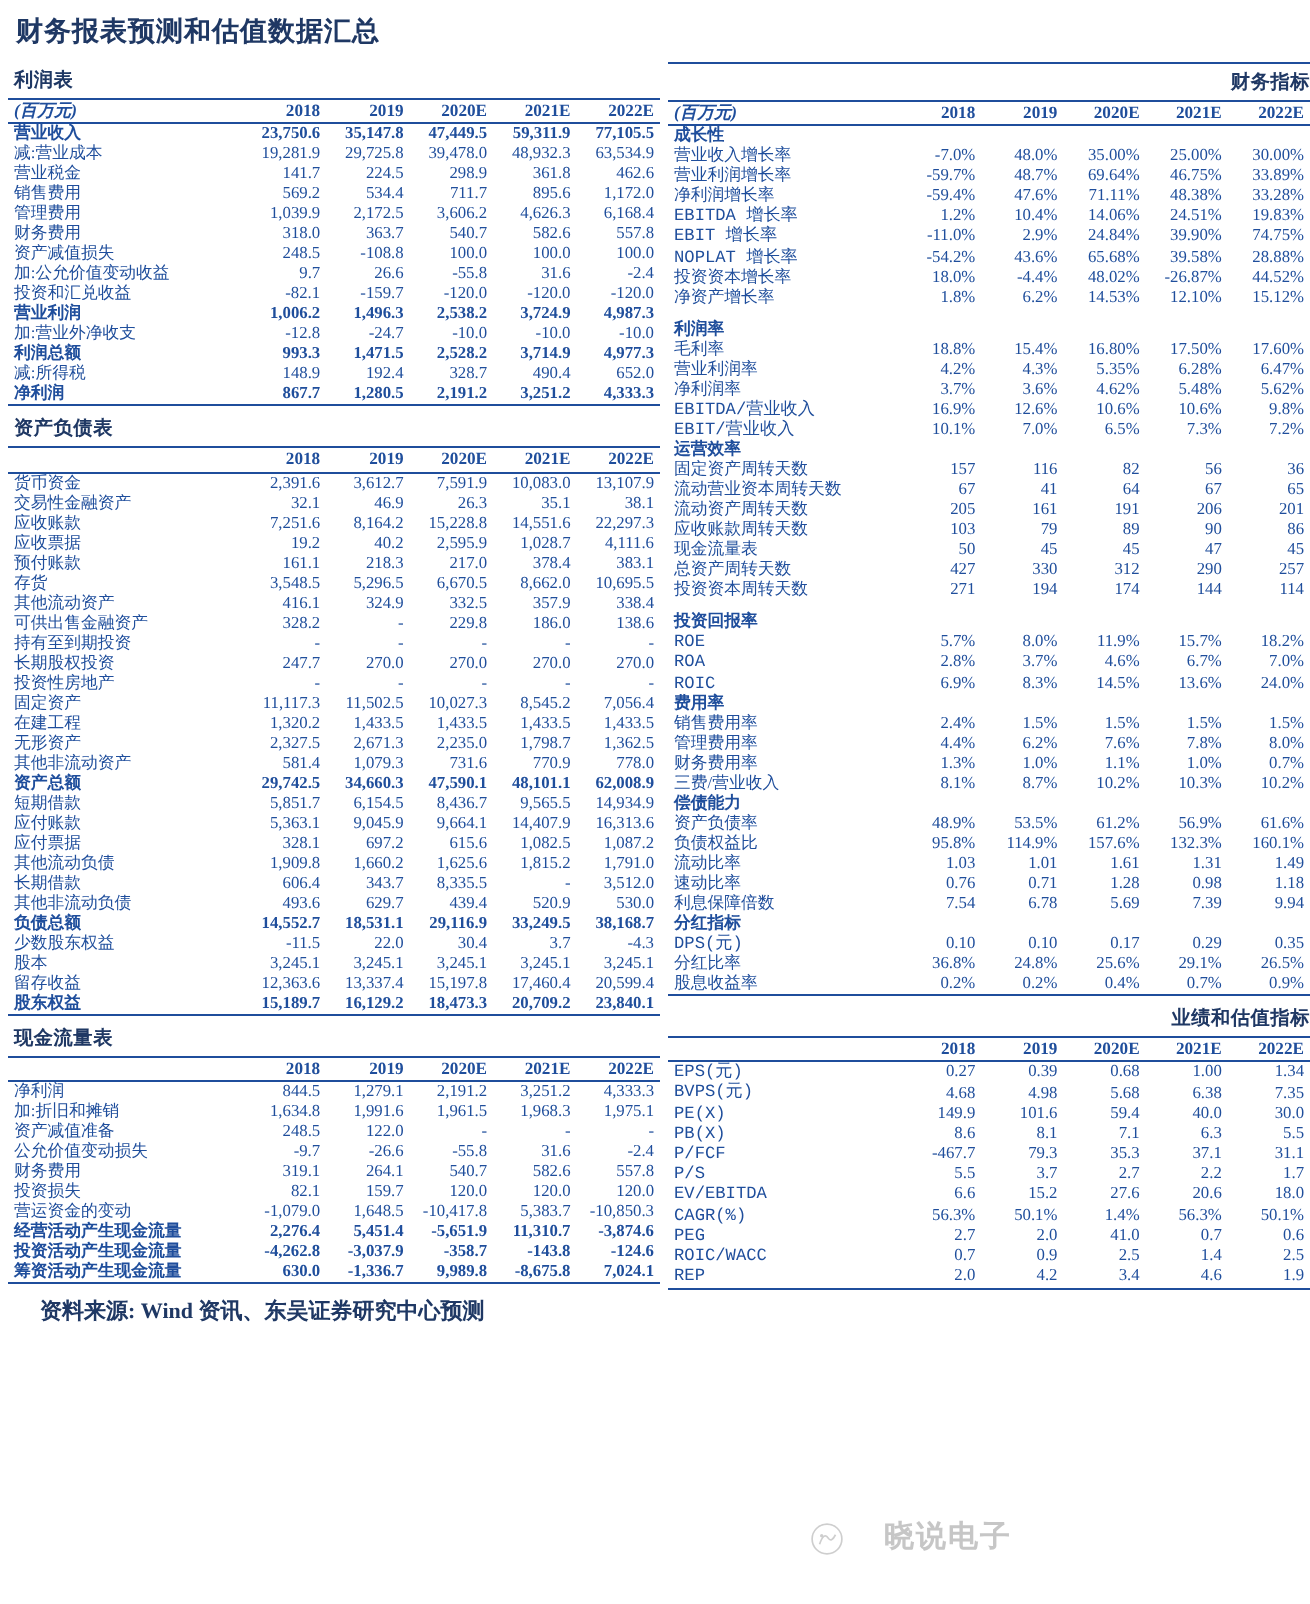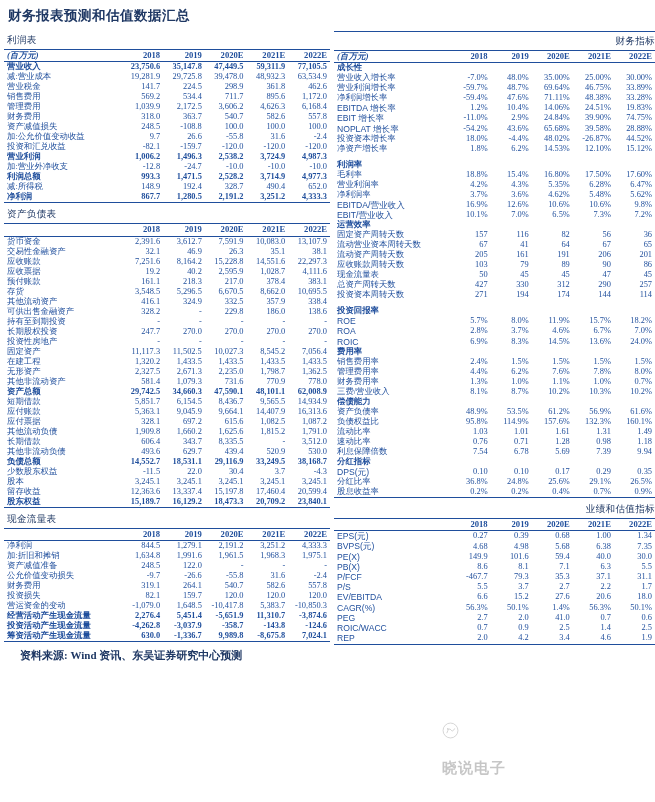--- a/index.html
+++ b/index.html
@@ -37,21 +37,21 @@
     width: 655px;
   }
   .col {
     box-sizing: border-box;
   }
   .col-left { width: 330px; padding-left: 4px; }
   .col-right { width: 325px; padding-left: 4px; }
 
   .block { margin-bottom: 2px; }
   .block-title {
-    font-weight: normal;
+    font-weight: bold;
     font-size: 9.6px;
     color: #1F3864;
     padding: 3px 0 2px 3px;
     border-bottom: 1.6px solid #1F4E9C;
     letter-spacing: 0.3px;
   }
   .block-title.centered { text-align: right; }
   .rule-top {
     border-top: 1.6px solid #1F4E9C;
     height: 0;
@@ -86,43 +86,42 @@
     border-bottom: 1.1px solid #1F4E9C;
     padding-bottom: 2px;
   }
   table.fin thead th.lbl { font-style: italic; }
   tr.r-bold td { font-weight: bold; }
   tr.r-head td.lbl { font-weight: bold; }
   tr.r-spacer td { height: 6px; padding: 0; }
   tr.r-lastrule td {
     border-bottom: 1.6px solid #1F4E9C;
   }
-  .ascii td.lbl { font-family: Liberation Sans, sans-serif; font-size: 8.6px; }
+  .ascii td.lbl { font-family: Liberation Mono, monospace; font-size: 8.6px; }
 
   .source {
     font-weight: bold;
     font-size: 11px;
     color: #1F3864;
     padding: 4px 0 0 4px;
     margin-left: 12px;
   }
   .watermark {
     position: absolute;
     right: 22px;
     bottom: 24px;
     font-family: "DejaVu Sans", sans-serif;
     font-size: 15px;
     font-weight: bold;
     color: rgba(120,120,120,0.42);
     letter-spacing: 1px;
     pointer-events: none;
     display: flex;
-    align-items: flex-start;
+    align-items: flex-end;
     gap: 20px;
-    flex-direction: column;
   }
   .watermark .wm-logo {
     width: 17px; height: 17px;
     opacity: 0.38;
   }
 </style>
 </head>
 <body>
 
 <div id="page">

